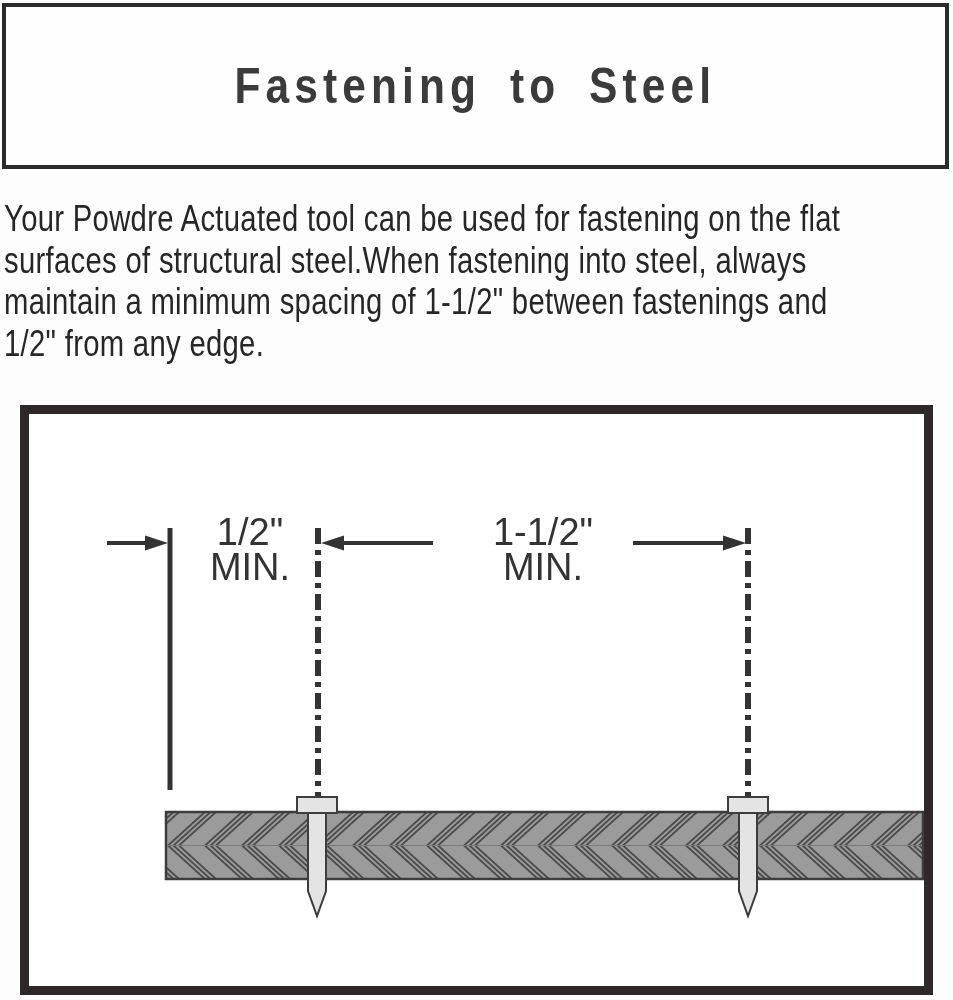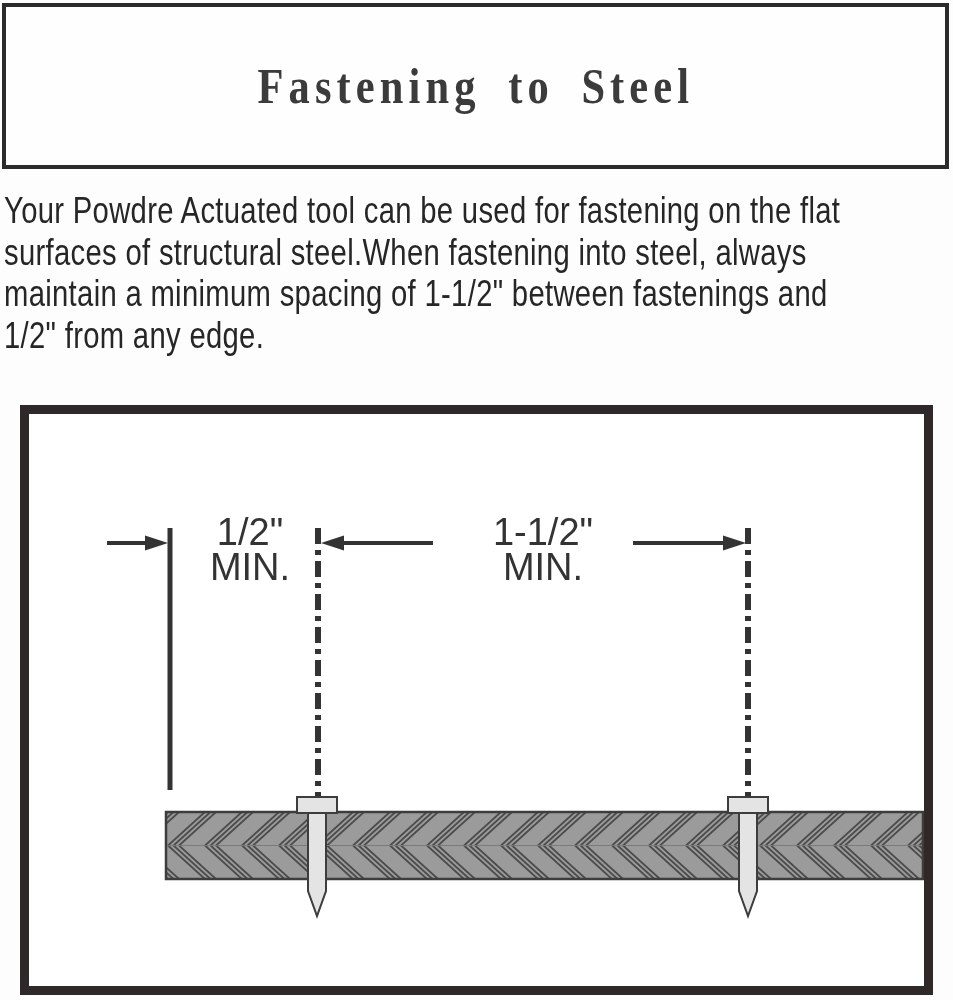--- a/index.html
+++ b/index.html
@@ -13,38 +13,38 @@
   .page{position:absolute;inset:0;}
 
   
   .title-box{
     position:absolute;
     left:2px; top:3px;
     width:947px; height:166px;
     border:4px solid #2b2b2b;
     box-sizing:border-box;
     background:#fefefe;
-    display:flex; align-items:center; justify-content:center;font-family:Liberation Serif, serif;
+    display:flex; align-items:center; justify-content:center;
   }
   .title-text{
     margin:0;
     font-size:50px;
     font-weight:bold;
     letter-spacing:6px;
     word-spacing:14px;
     color:#3b3b3b;
     transform:scaleX(0.85);
     transform-origin:center;
     white-space:nowrap;
   }
 
   
   .intro{
     position:absolute;
-    left:4px; top:190px;
+    left:4px; top:198px;
     width:948px;
   }
   .intro .line{
     font-size:37px;
     line-height:41.5px;
     height:41.5px;
     letter-spacing:0.4px;
     color:#262626;
     white-space:nowrap;
     transform:scaleX(0.79);

